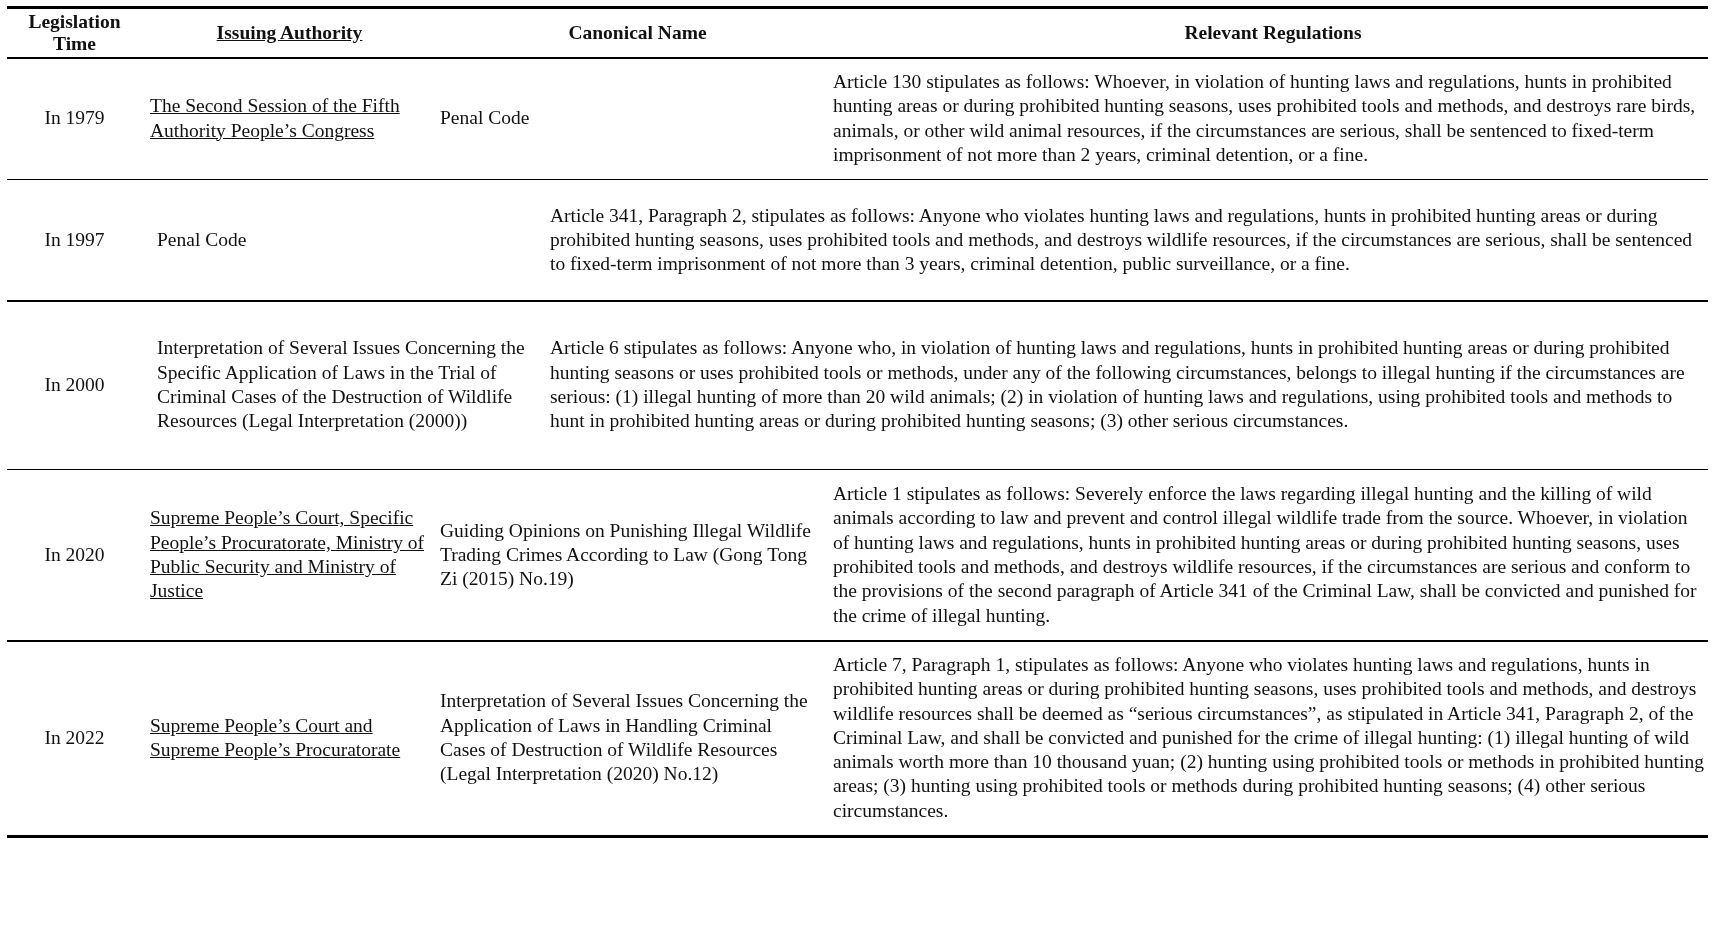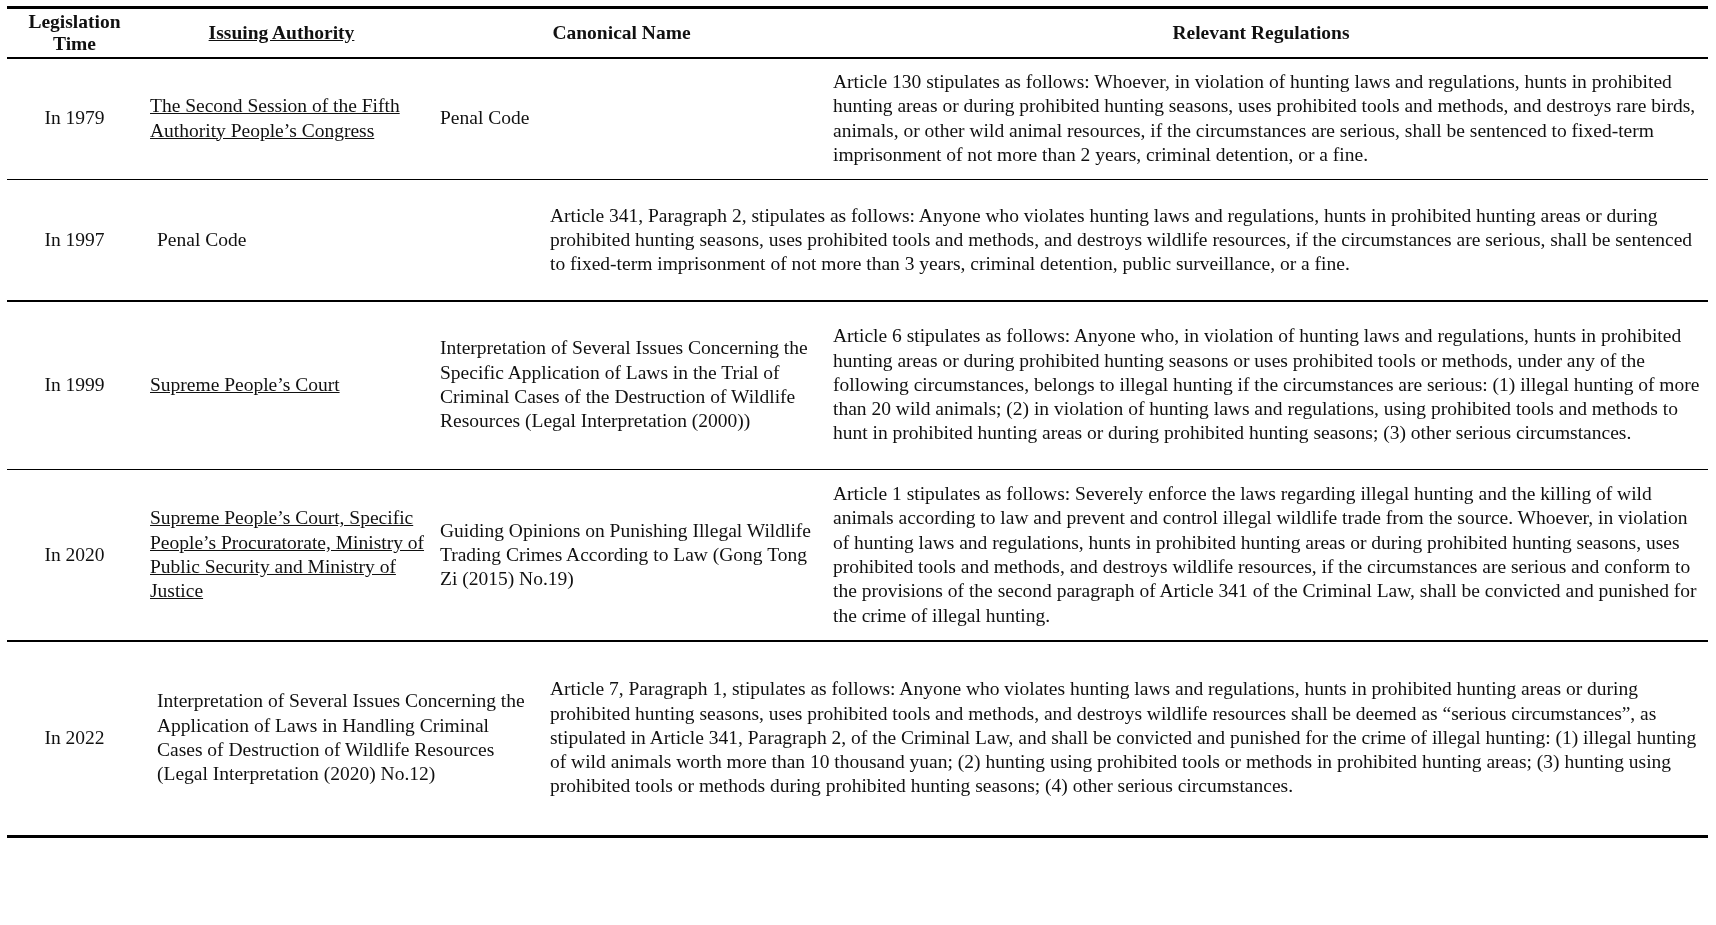--- a/index.html
+++ b/index.html
@@ -32,20 +32,21 @@
     .row {
       display: flex;
       align-items: center;
       font-size: 19.5px;
       line-height: 24.3px;
     }
     .header-row {
       height: 48px;
       font-weight: bold;
       line-height: 22px;
+      gap: 8px;
     }
     .col-time {
       width: 135px;
       text-align: center;
       flex: none;
     }
     .col-authority {
       width: 283px;
       padding-left: 8px;
       flex: none;
@@ -113,35 +114,35 @@
   <div class="rule-thin"></div>
 
   <div class="row r2">
     <div class="col-time">In 1997</div>
     <div class="col-name">Penal Code</div>
     <div class="col-reg">Article 341, Paragraph 2, stipulates as follows: Anyone who violates hunting laws and regulations, hunts in prohibited hunting areas or during prohibited hunting seasons, uses prohibited tools and methods, and destroys wildlife resources, if the circumstances are serious, shall be sentenced to fixed-term imprisonment of not more than 3 years, criminal detention, public surveillance, or a fine.</div>
   </div>
   <div class="rule-thin"></div>
 
   <div class="row r3">
-    <div class="col-time">In 1999</div>
-    <div class="col-authority">Supreme People’s Court</div>
+    <div class="col-time">In 2000</div>
     <div class="col-name">Interpretation of Several Issues Concerning the Specific Application of Laws in the Trial of Criminal Cases of the Destruction of Wildlife Resources (Legal Interpretation (2000))</div>
     <div class="col-reg">Article 6 stipulates as follows: Anyone who, in violation of hunting laws and regulations, hunts in prohibited hunting areas or during prohibited hunting seasons or uses prohibited tools or methods, under any of the following circumstances, belongs to illegal hunting if the circumstances are serious: (1) illegal hunting of more than 20 wild animals; (2) in violation of hunting laws and regulations, using prohibited tools and methods to hunt in prohibited hunting areas or during prohibited hunting seasons; (3) other serious circumstances.</div>
   </div>
   <div class="rule-thin"></div>
 
   <div class="row r4">
     <div class="col-time">In 2020</div>
     <div class="col-authority">Supreme People’s Court, Specific People’s Procuratorate, Ministry of Public Security and Ministry of Justice</div>
     <div class="col-name">Guiding Opinions on Punishing Illegal Wildlife Trading Crimes According to Law (Gong Tong Zi (2015) No.19)</div>
     <div class="col-reg">Article 1 stipulates as follows: Severely enforce the laws regarding illegal hunting and the killing of wild animals according to law and prevent and control illegal wildlife trade from the source. Whoever, in violation of hunting laws and regulations, hunts in prohibited hunting areas or during prohibited hunting seasons, uses prohibited tools and methods, and destroys wildlife resources, if the circumstances are serious and conform to the provisions of the second paragraph of Article 341 of the Criminal Law, shall be convicted and punished for the crime of illegal hunting.</div>
   </div>
   <div class="rule-thin"></div>
 
   <div class="row r5">
     <div class="col-time">In 2022</div>
+    <div class="col-authority">Supreme People’s Court and Supreme People’s Procuratorate</div>
     <div class="col-name">Interpretation of Several Issues Concerning the Application of Laws in Handling Criminal Cases of Destruction of Wildlife Resources (Legal Interpretation (2020) No.12)</div>
     <div class="col-reg">Article 7, Paragraph 1, stipulates as follows: Anyone who violates hunting laws and regulations, hunts in prohibited hunting areas or during prohibited hunting seasons, uses prohibited tools and methods, and destroys wildlife resources shall be deemed as “serious circumstances”, as stipulated in Article 341, Paragraph 2, of the Criminal Law, and shall be convicted and punished for the crime of illegal hunting: (1) illegal hunting of wild animals worth more than 10 thousand yuan; (2) hunting using prohibited tools or methods in prohibited hunting areas; (3) hunting using prohibited tools or methods during prohibited hunting seasons; (4) other serious circumstances.</div>
   </div>
 
   <div class="rule-thick"></div>
 </div>
 
 </body></html>

